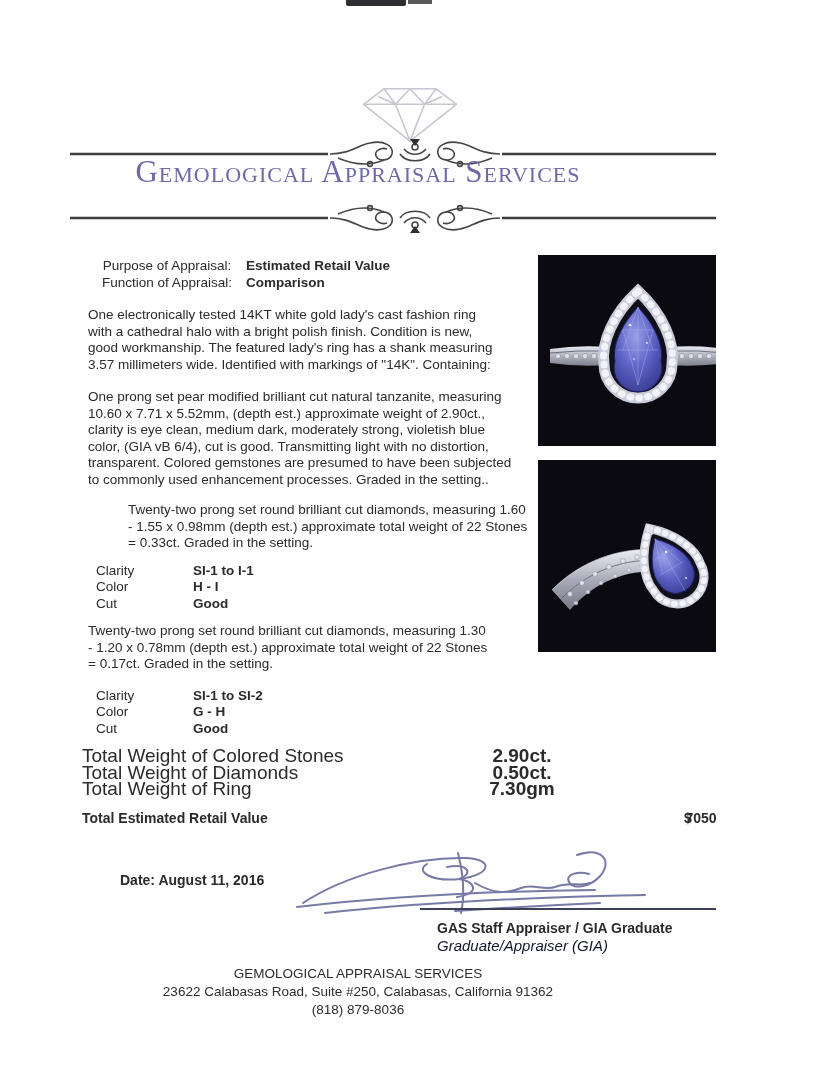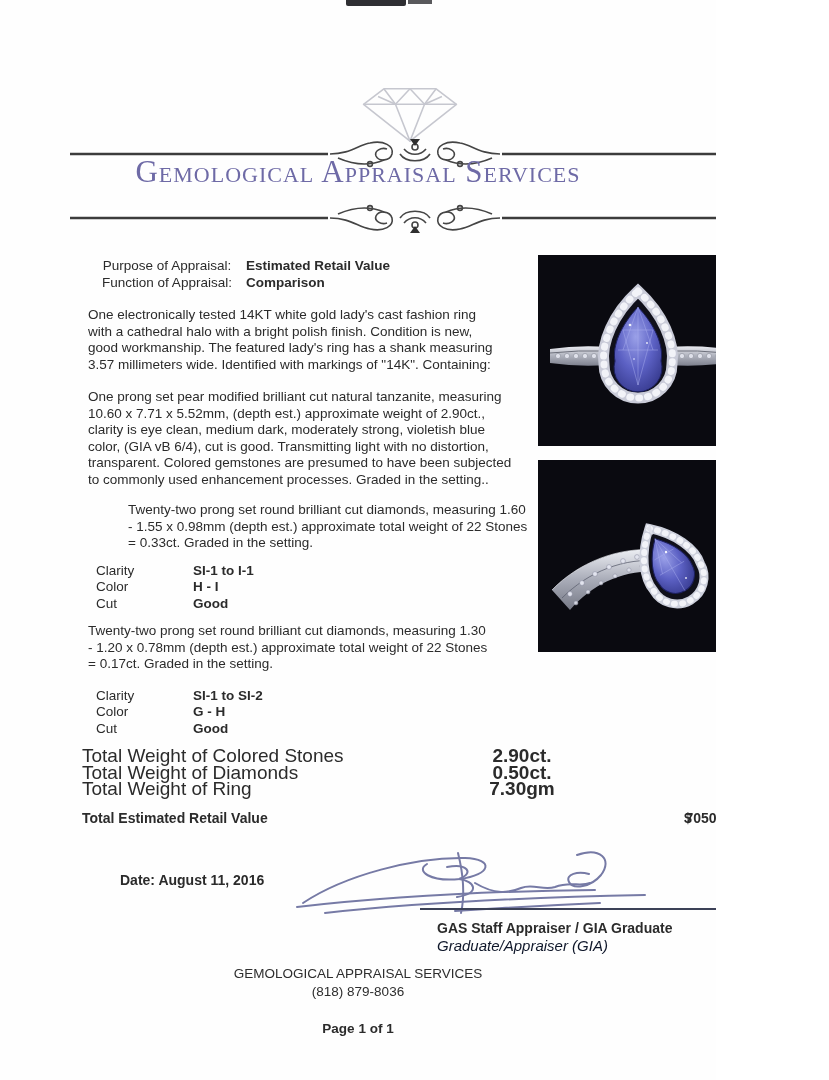--- a/index.html
+++ b/index.html
@@ -308,17 +308,17 @@
 
   <div class="date-line">Date: August 11, 2016</div>
 
   <div class="appraiser">
     <div class="appraiser-title">GAS Staff Appraiser / GIA Graduate</div>
     <div class="appraiser-cred">Graduate/Appraiser (GIA)</div>
   </div>
 
   <div class="footer">
     <div>GEMOLOGICAL APPRAISAL SERVICES</div>
+    <div>23622 Calabasas Road, Suite #250, Calabasas, California 91362</div>
     <div>(818) 879-8036</div>
   </div>
-  <div class="page-indicator">Page 1 of 1</div>
 
 </div>
 
 </body></html>

